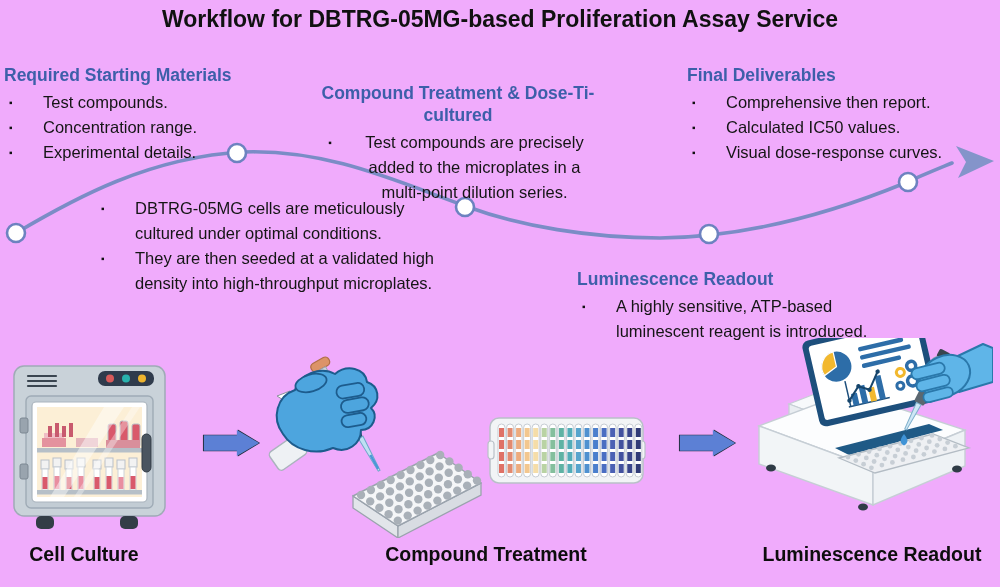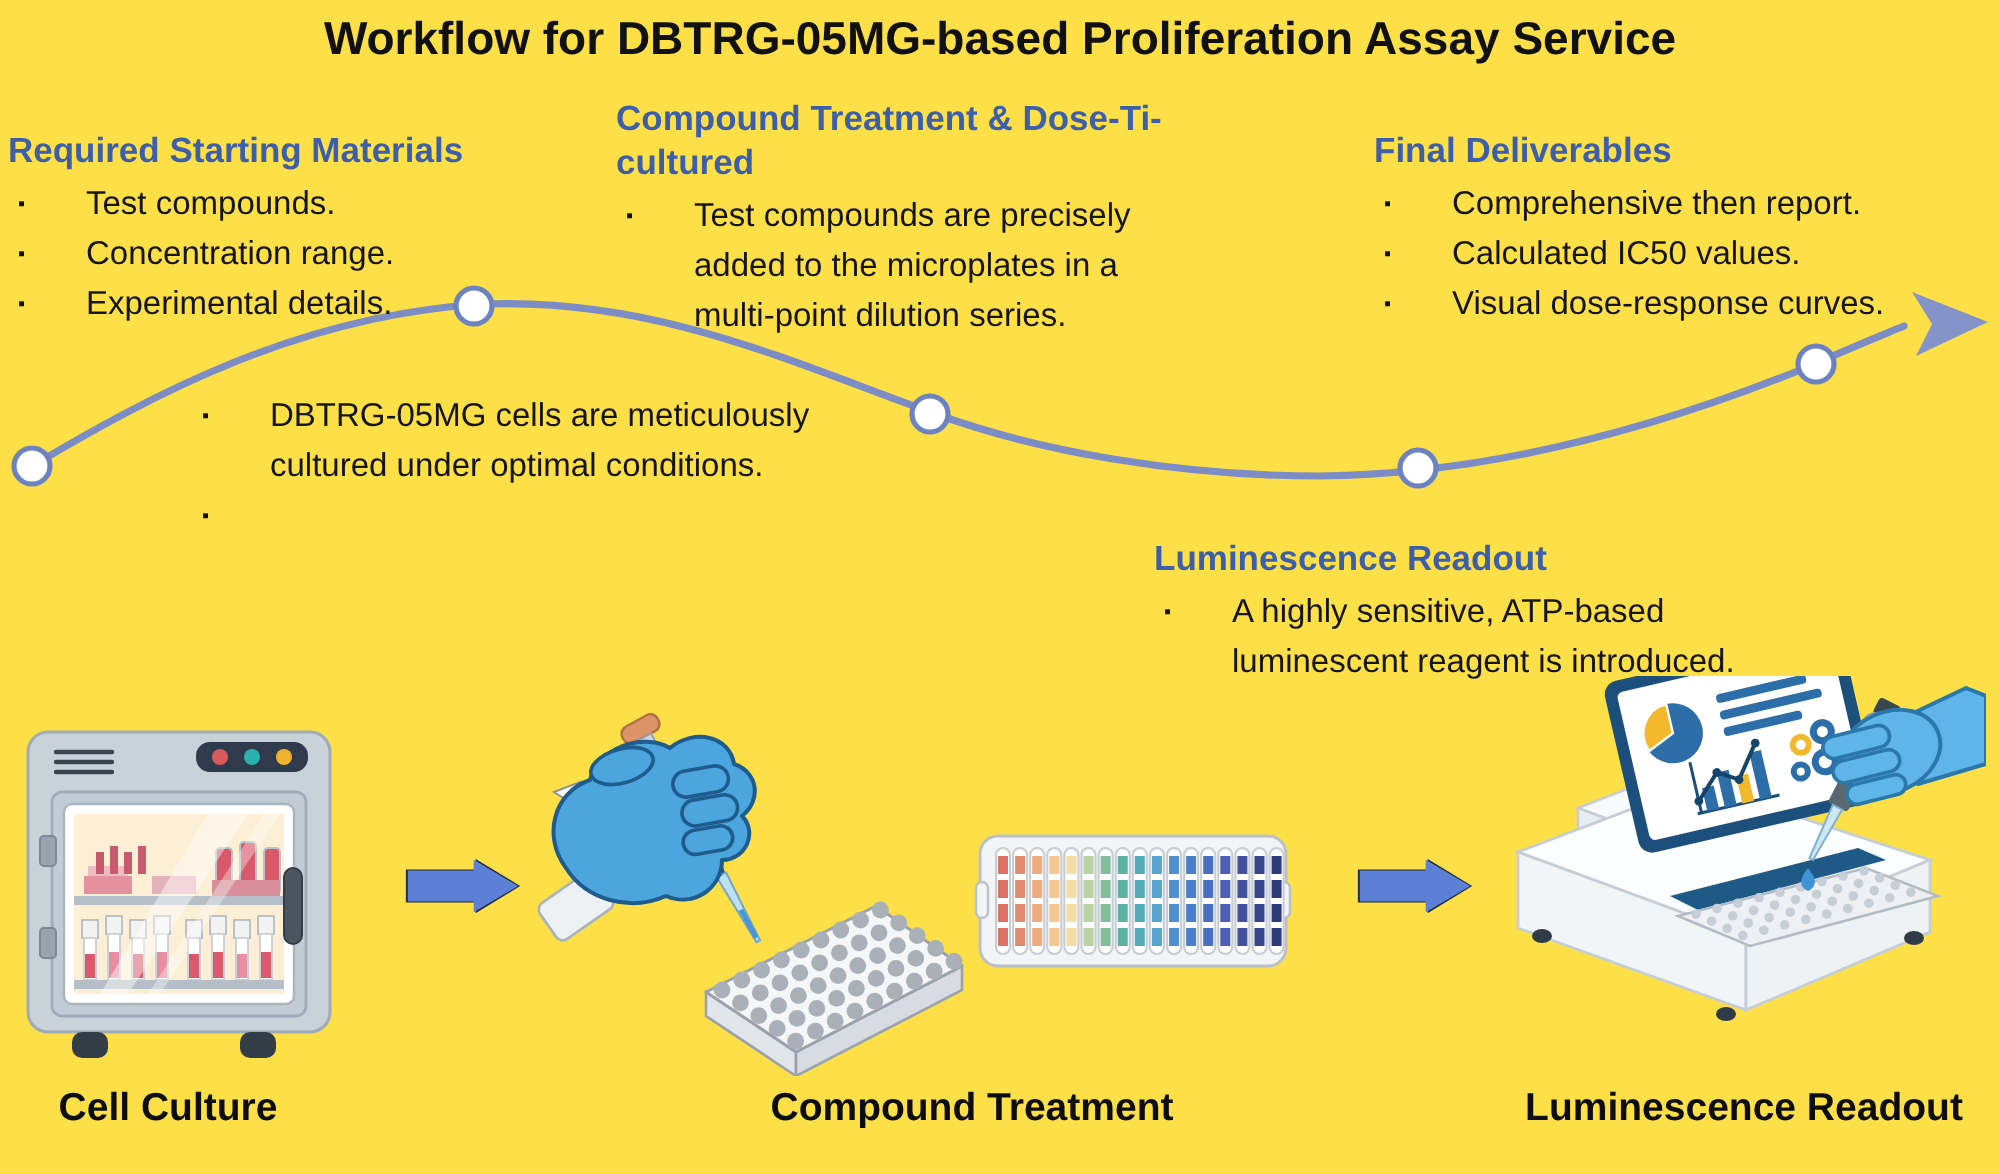--- a/index.html
+++ b/index.html
@@ -1,28 +1,28 @@
 <!DOCTYPE html>
 <html><head>
 <meta charset="utf-8">
 <style>
   html,body{margin:0;padding:0;background:#fff;}
-  .canvas{position:relative;width:1000px;height:587px;background:#fde047;overflow:hidden;
+  .canvas{position:relative;width:1000px;height:587px;background:#f0abfc;overflow:hidden;
           font-family:"Liberation Sans",sans-serif;color:#141414;}
   .title{position:absolute;top:6px;left:0;right:0;margin:0;text-align:center;
          font-size:23px;font-weight:bold;color:#111;letter-spacing:0;}
   .wave{position:absolute;left:0;top:0;pointer-events:none;}
   .step{position:absolute;}
   .step .h{margin:12px 0 4px 0;font-size:17.5px;line-height:22px;font-weight:bold;color:#3d5fa9;}
   .step .h .hl{display:block;}
   .step ul{margin:0;padding:0;list-style:none;}
   .bullet-item{display:flex;align-items:flex-start;font-size:16.5px;line-height:25px;color:#151515;}
   .bullet-marker{flex:0 0 34px;font-size:10px;line-height:25px;padding-left:5px;color:#111;}
   .s1{left:4px;top:52px;width:300px;}
-  .s2{left:308px;top:36px;width:300px;}
+  .s2{left:308px;top:70px;width:300px;text-align:center;}
   .s2 .bullet-text{width:255px;}
   .s3{left:687px;top:52px;width:312px;}
   .s4{left:96px;top:196px;width:352px;}
   .s4 .bullet-text{width:310px;}
   .s5{left:577px;top:256px;width:292px;}
   .s5 .bullet-text{width:258px;}
   .illus{position:absolute;}
   .stage-label{position:absolute;top:543px;margin:0;font-size:19.5px;font-weight:bold;
                color:#0d0d0d;text-align:center;}
   .lbl1{left:0;width:168px;}
@@ -97,20 +97,21 @@
   </section>
 
   <section class="step s4">
     <ul>
       <li class="bullet-item">
           <span class="bullet-marker">▪</span>
           <span class="bullet-text">DBTRG-05MG cells are meticulously cultured under optimal conditions.</span>
         </li>
       <li class="bullet-item">
           <span class="bullet-marker">▪</span>
+          <span class="bullet-text">They are then seeded at a validated high density into high-throughput microplates.</span>
         </li>
     </ul>
   </section>
 
   <section class="step s5">
     <h2 class="h">Luminescence Readout</h2>
     <ul>
       <li class="bullet-item">
           <span class="bullet-marker">▪</span>
           <span class="bullet-text">A highly sensitive, ATP-based luminescent reagent is introduced.</span>

